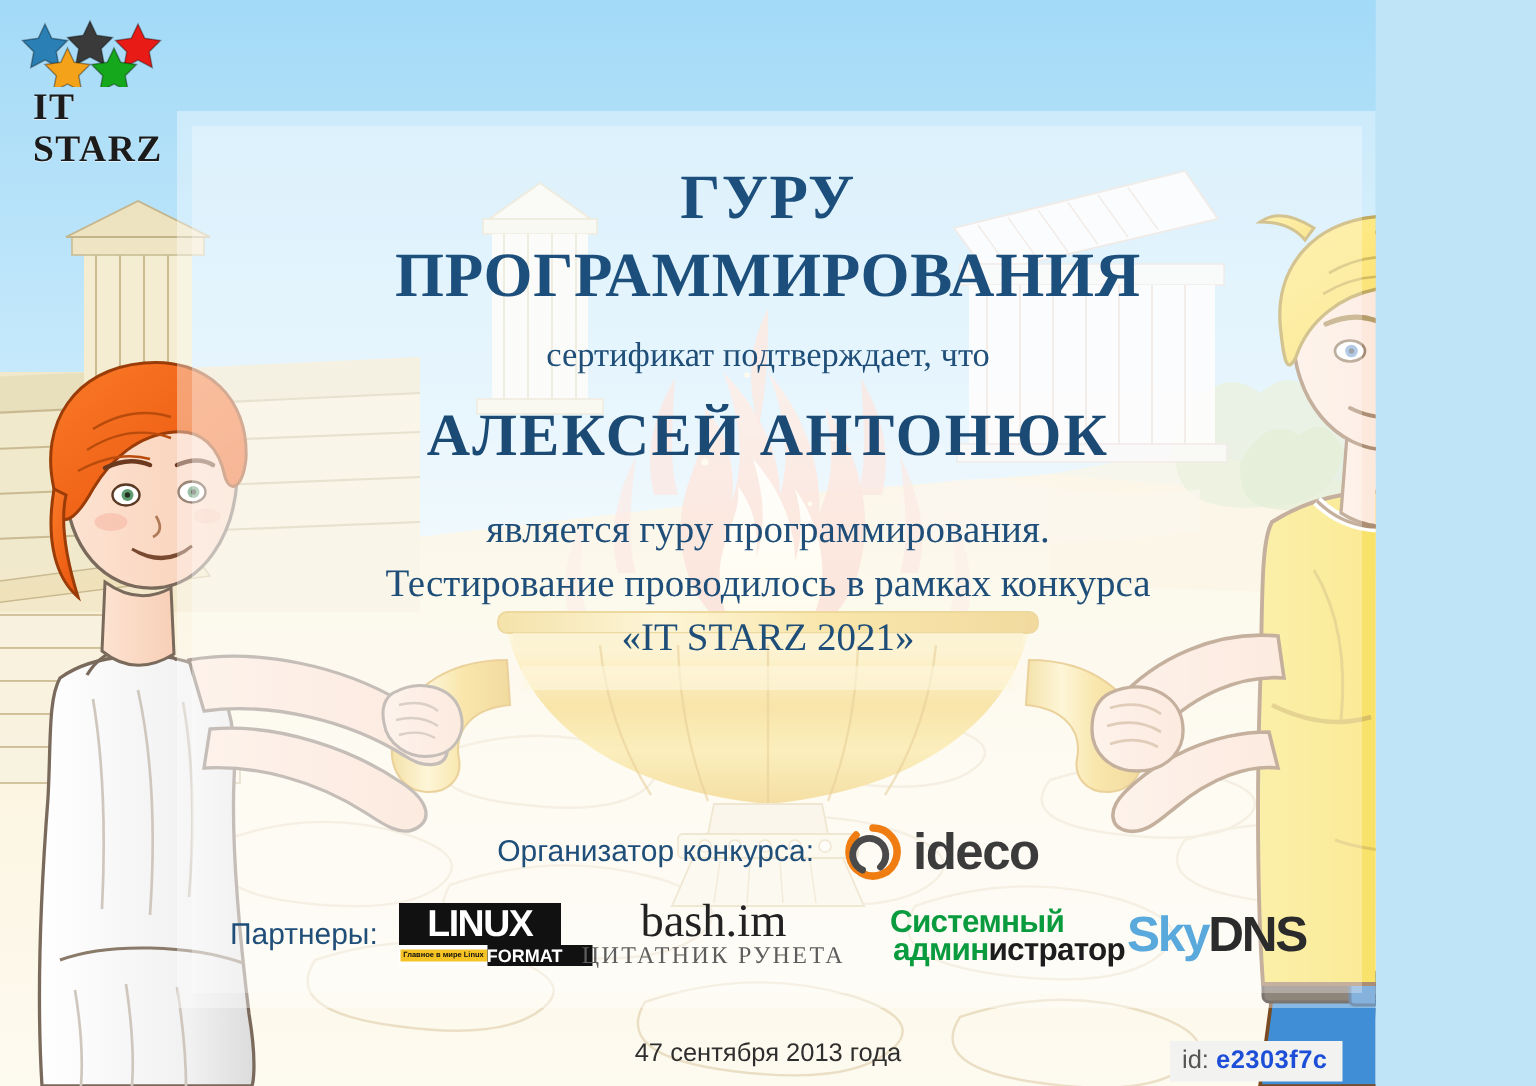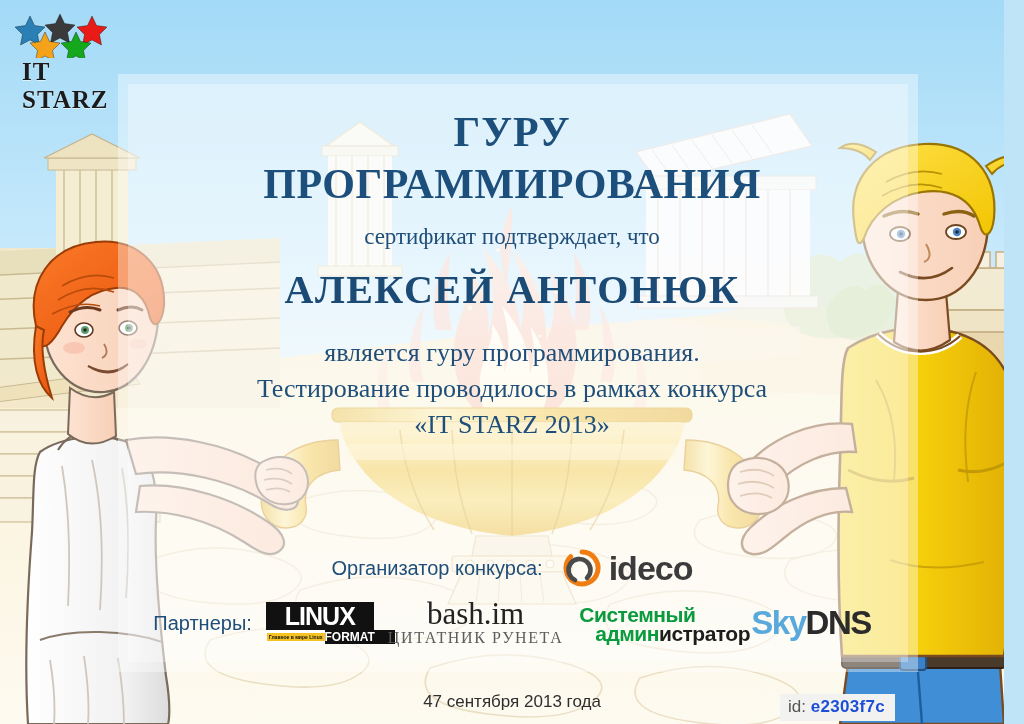--- a/index.html
+++ b/index.html
@@ -2,21 +2,21 @@
 <html><head>
 <meta charset="utf-8">
 <style>
   html,body{margin:0;padding:0;}
   body{
     width:1024px;height:724px;overflow:hidden;
     font-family:"Liberation Sans", sans-serif;
     background:#bfe4f8;
   }
   #cert{
-    position:relative;width:1004px;height:724px;overflow:hidden;
+    position:relative;width:917px;height:724px;overflow:hidden;
     background:linear-gradient(180deg,#a9dcf7 0%,#c2e6fa 28%,#e4f4fd 52%,#f6fbfe 70%,#ffffff 100%);
     text-decoration:underline;
   }
   .layer{position:absolute;inset:0;}
   svg.layer{display:block;width:1024px;height:724px;}
 
   
   #logo{position:absolute;left:12px;top:12px;width:110px;height:78px;}
   #logo svg{display:block;}
   .logo-text{
@@ -105,21 +105,21 @@
     font-family:"Liberation Serif", serif;font-size:31px;color:#222;
     line-height:30px;letter-spacing:0px;
   }
   .bash-sub{
     font-family:"Liberation Serif", serif;font-size:16px;color:#5d5d5d;
     letter-spacing:1.6px;line-height:11px;
   }
 
   .sysadm{position:relative;width:160px;height:42px;}
   .sa-l1{
-    position:absolute;left:2px;top:1px;font-family:"Liberation Sans", sans-serif;
+    position:absolute;left:16px;top:1px;font-family:"Liberation Sans", sans-serif;
     font-weight:bold;font-size:21px;color:#0a9b3f;letter-spacing:-.5px;
   }
   .sa-l2{
     position:absolute;left:18px;top:20px;font-family:"Liberation Sans", sans-serif;
     font-weight:bold;font-size:21px;letter-spacing:-.5px;
   }
   .sa-green{color:#0a9b3f;}
   .sa-dark{color:#1d1d1d;}
 
   .skydns{font-family:"Liberation Sans", sans-serif;font-weight:bold;font-size:33px;letter-spacing:-1.5px;}
@@ -536,21 +536,21 @@
     <div class="logo-text">IT STARZ</div>
   </div>
 
   <div id="content">
     <div class="txt" id="title1">ГУРУ</div>
     <div class="txt" id="subtitle">сертификат подтверждает, что</div>
     <div class="txt" id="title2">ПРОГРАММИРОВАНИЯ</div>
     <div class="txt" id="name">АЛЕКСЕЙ АНТОНЮК</div>
     <div class="txt" id="body1">является гуру программирования.</div>
     <div class="txt" id="body2">Тестирование проводилось в рамках конкурса</div>
-    <div class="txt" id="body3">«IT STARZ 2013»</div>
+    <div class="txt" id="body3">«IT STARZ 2021»</div>
   </div>
 
   <div id="org-row">
     <span id="org-label">Организатор конкурса:</span>
     <span id="ideco">
       <svg width="38" height="38" viewBox="0 0 38 38" xmlns="http://www.w3.org/2000/svg">
         <path d="M19 3 a16 16 0 1 1 -11.3 4.7" fill="none" stroke="#f07d12" stroke-width="5" stroke-linecap="round"></path>
         <path d="M12 31 a11 11 0 1 1 12 -2" fill="none" stroke="#4a4a4a" stroke-width="4.6" stroke-linecap="round"></path>
       </svg>
       <span id="ideco-word">ideco</span>

